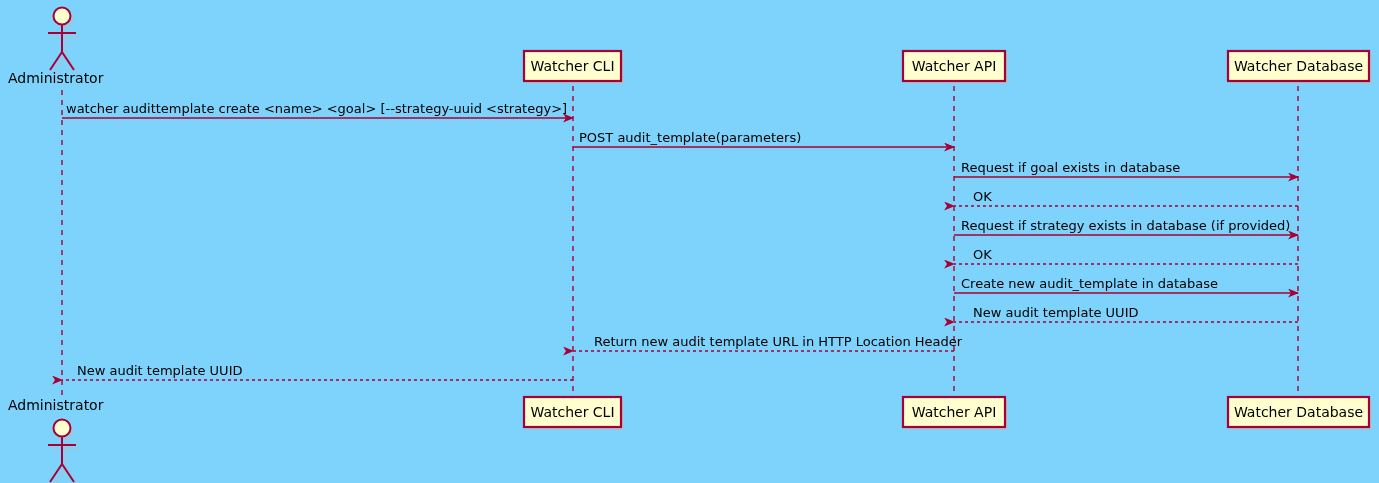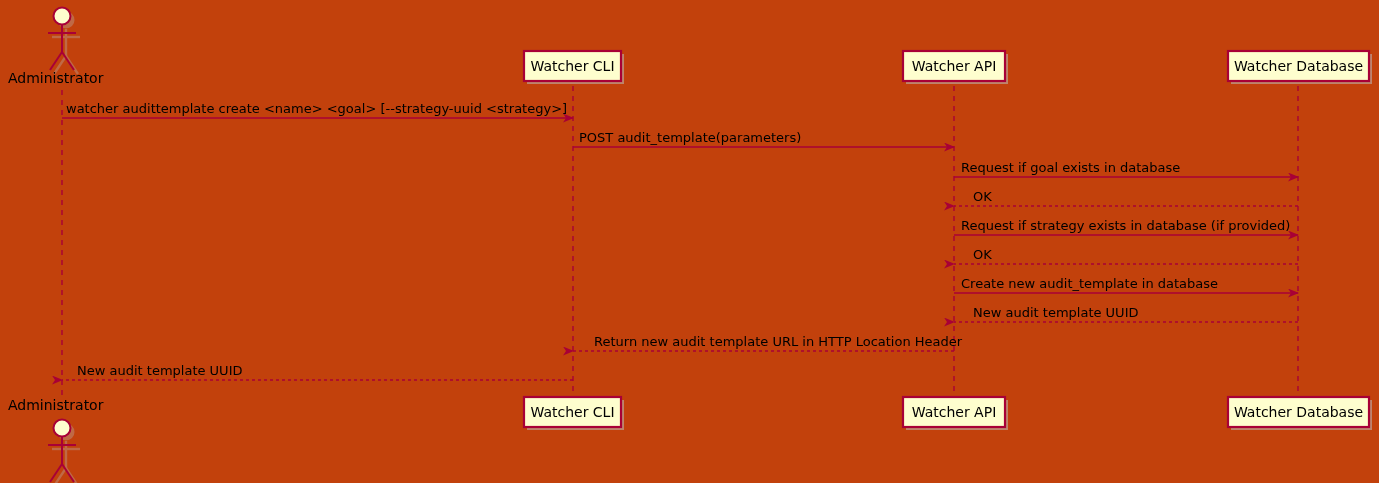--- a/index.html
+++ b/index.html
@@ -7,21 +7,21 @@
     padding: 0;
     background: #FFFFFF;
   }
   body {
     font-family: "DejaVu Sans", sans-serif;
   }
   #diagram-root {
     position: relative;
     width: 1379px;
     height: 483px;
-    background: #c2410c;
+    background: #7dd3fc;
     overflow: hidden;
   }
   svg.diagram-canvas {
     position: absolute;
     top: 0;
     left: 0;
     width: 1379px;
     height: 483px;
   }
   .msg-label,

